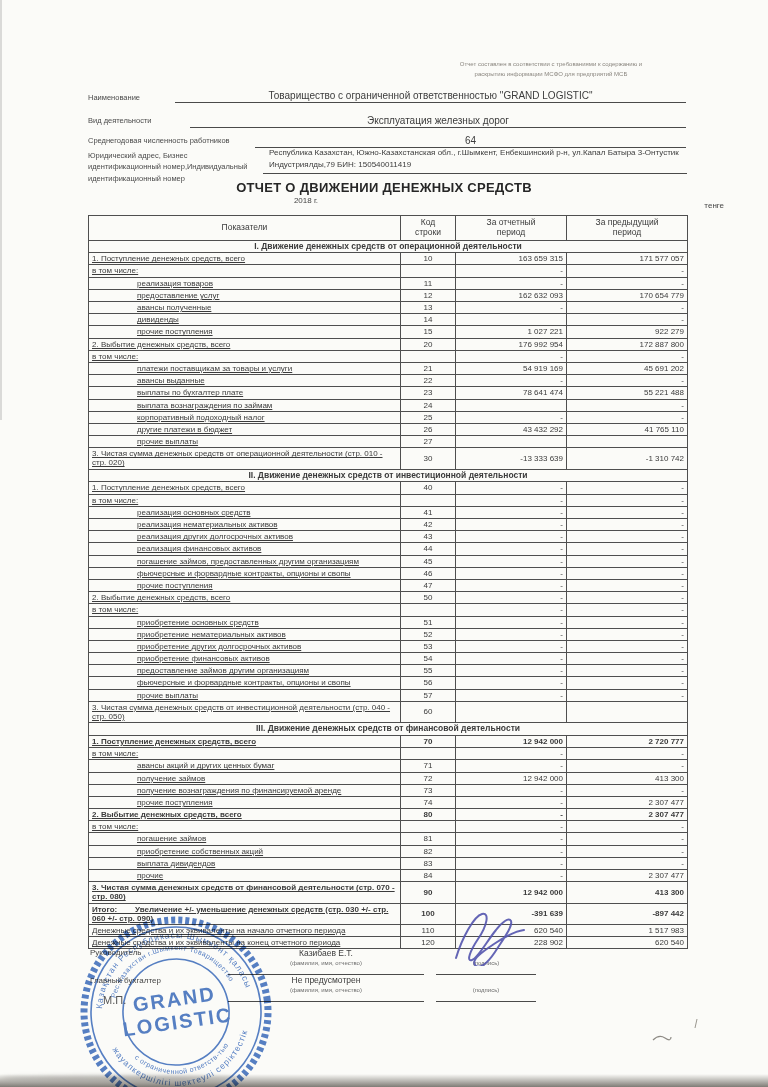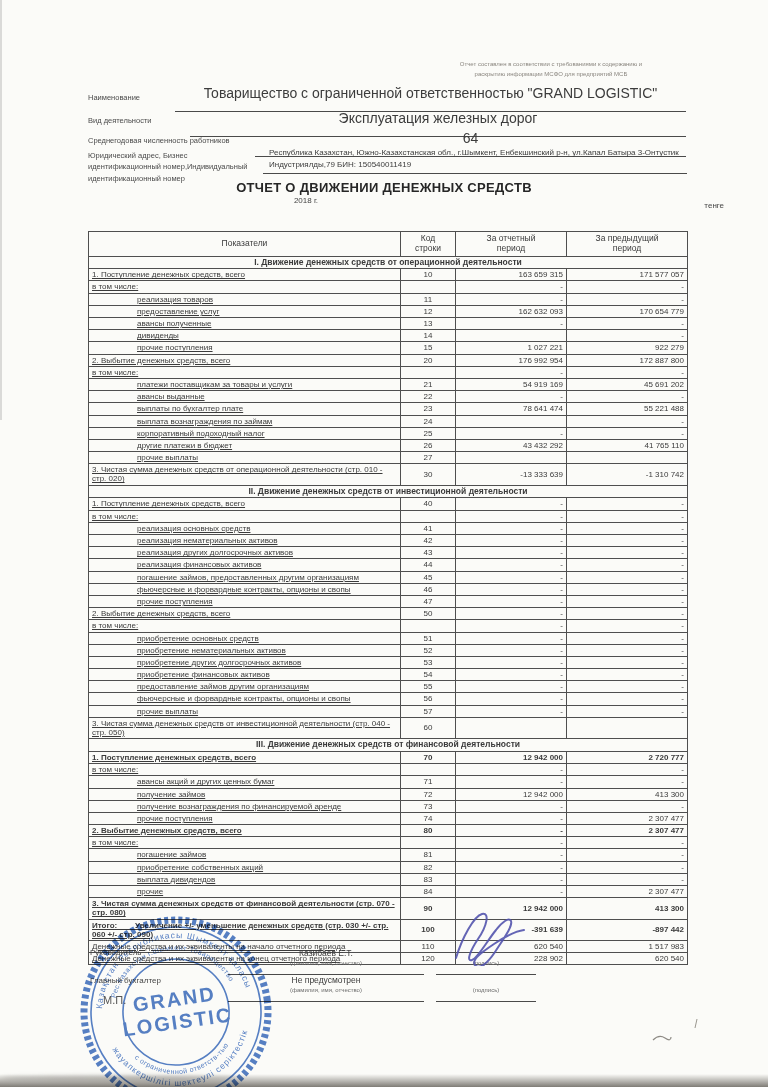--- a/index.html
+++ b/index.html
@@ -1,29 +1,29 @@
 <!DOCTYPE html>
 <html><head>
 <meta charset="utf-8">
 <style>
   html,body{margin:0;padding:0;background:#e8e8e8;}
   .page{position:relative;width:768px;height:1087px;margin:0 auto;background:#fbfbf8;overflow:hidden;
         font-family:"Liberation Sans","DejaVu Sans",sans-serif;color:#3a3a3a;}
   
   .note{position:absolute;top:60px;left:430px;width:242px;font-size:6px;line-height:1.6;color:#8a867f;text-align:center;}
   .fld-label{position:absolute;font-size:7.5px;color:#4a4a4a;}
-  .uline{position:absolute;border-bottom:1.2px solid #4a4a4a;text-align:right;font-size:14px;color:#3c3c3c;
-         display:flex;align-items:flex-end;justify-content:center;padding-bottom:10px;}
+  .uline{position:absolute;border-bottom:1.2px solid #4a4a4a;text-align:right;font-size:10px;color:#3c3c3c;
+         display:flex;align-items:flex-end;justify-content:center;padding-bottom:1px;}
   .addr-box{position:absolute;border-bottom:1.2px solid #4a4a4a;font-size:8px;line-height:1.45;color:#3c3c3c;
             padding:2px 4px 3px 6px;text-align:left;}
   .title{position:absolute;top:180px;left:0;width:768px;text-align:center;font-size:13px;font-weight:bold;color:#262626;letter-spacing:.3px;}
   .year{position:absolute;top:196px;left:0;width:612px;text-align:center;font-size:8px;color:#444;}
   .currency{position:absolute;top:201px;left:640px;width:84px;text-align:right;font-size:8px;color:#444;}
   
-  .tbl-wrap{position:absolute;top:231px;left:88px;width:599px;}
+  .tbl-wrap{position:absolute;top:215px;left:88px;width:599px;}
   table{border-collapse:collapse;width:599px;table-layout:fixed;}
   td,th{border:1px solid #4f4f4f;font-size:8px;line-height:1.15;padding:1px 3px;vertical-align:middle;color:#3b3b3b;
         overflow:hidden;}
   th{font-weight:normal;text-align:center;white-space:pre-line;font-size:8.5px;padding:2px 1px;}
   td.lbl{text-align:left;text-decoration:underline;}
   td.code{text-align:center;}
   td.num{text-align:right;}
   tr.t-d td.lbl{padding-left:48px;}
   tr.t-mb td, tr.t-m2b td{font-weight:bold;}
   td.sec-cell{text-align:center;font-weight:bold;font-size:8.5px;padding:1px;border-radius:6px;}

